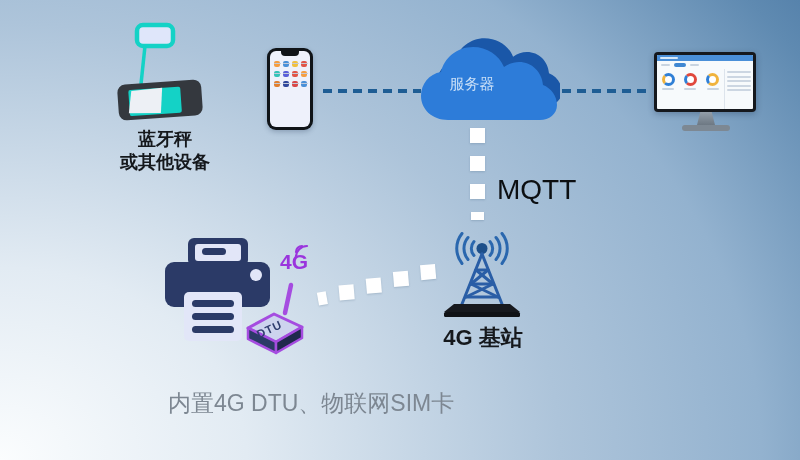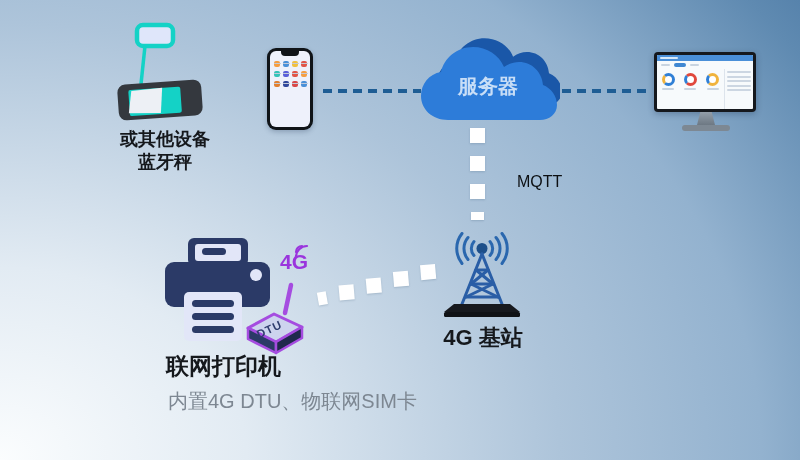--- a/index.html
+++ b/index.html
@@ -56,49 +56,49 @@
   .dwrap .legend{width:12px;height:2px;background:#c9d4e0;border-radius:1px;}
   .mpanel{width:24px;border-left:1px solid #dde4ec;padding:2px 2px;display:flex;
     flex-direction:column;gap:2.5px;}
   .mpanel i{display:block;height:2px;background:#ccd6e2;border-radius:1px;}
   .neck{width:18px;height:13px;margin:0 auto;background:linear-gradient(#939ea9,#6d7883);
     clip-path:polygon(18% 0,82% 0,100% 100%,0 100%);}
   .mbase{width:48px;height:6px;margin:0 auto;background:#7d8893;border-radius:3px;}
   
   .scale-label{left:75px;top:128px;width:180px;font-size:18px;font-weight:700;}
   .phone-label{left:222px;top:141px;width:160px;font-size:18px;font-weight:700;}
-  .cloud-label{left:418px;top:74px;width:140px;font-size:20px;font-weight:700;
+  .cloud-label{left:402px;top:74px;width:140px;font-size:15px;font-weight:400;
     color:rgba(228,240,252,.85);}
   .monitor-label{left:650px;top:143px;width:112px;font-size:19px;font-weight:700;}
-  .mqtt-label{left:497px;top:172px;font-size:16px;font-weight:400;color:#0c0f12;margin-left:20px;}
+  .mqtt-label{left:497px;top:172px;font-size:28px;font-weight:400;color:#0c0f12;}
   .bs-label{left:436px;top:324px;width:94px;font-size:22px;font-weight:700;}
   .printer-label{left:166px;top:352px;width:220px;text-align:left;
     font-size:23px;font-weight:700;}
   .printer-note{left:168px;top:389px;width:320px;text-align:left;
-    font-size:20px;font-weight:500;color:#7d8792;}
+    font-size:23px;font-weight:500;color:#7d8792;}
   .badge-4g{position:absolute;left:270px;top:250px;font-size:21px;font-weight:700;
     color:#9a35dd;margin-left:10px;}
 </style>
 </head>
 <body>
 
 <div class="stage">
 
   <svg class="abs" style="left:113px;top:22px;" width="94" height="102" viewBox="0 0 94 102">
     <rect x="24" y="3" width="36" height="21" rx="6" fill="#dfe6fa" stroke="#14d2c6" stroke-width="4.5"></rect>
     <path d="M32,24 L28,62" stroke="#14d2c6" stroke-width="3.5"></path>
     <g transform="rotate(-4 47 78)">
       <rect x="5" y="60" width="84" height="36" rx="8" fill="#34383e"></rect>
       <rect x="16" y="66" width="52" height="26" rx="2" fill="#14d2c6"></rect>
       <polygon points="19,67 50,66 47,91 15,89" fill="#edf0f5"></polygon>
     </g>
   </svg>
   <div class="label scale-label">
+    <div>蓝牙秤</div>
     <div>或其他设备</div>
-    <div>蓝牙秤</div>
   </div>
 
   <div class="phone">
     <div class="phone-screen">
       <div class="notch"></div>
       <div class="appgrid">
           <div class="app" style="background: rgb(245, 158, 66);"></div>
           <div class="app" style="background: rgb(74, 144, 216);"></div>
           <div class="app" style="background: rgb(240, 192, 64);"></div>
           <div class="app" style="background: rgb(224, 85, 72);"></div>
@@ -233,16 +233,15 @@
   </svg>
 
   <span class="badge-4g">4G</span>
   <svg class="abs" style="left:294px;top:243px;" width="17" height="17" viewBox="0 0 17 17">
     <g stroke="#9a35dd" stroke-width="2.2" fill="none" stroke-linecap="round">
       <path d="M2,9 A6,6 0 0 1 8,3"></path>
       <path d="M2,14 A11,11 0 0 1 13,3"></path>
     </g>
   </svg>
 
-  <div class="label printer-label">联网打印机</div>
   <div class="label printer-note">内置4G DTU、物联网SIM卡</div>
 
 </div>
 
 </body></html>

